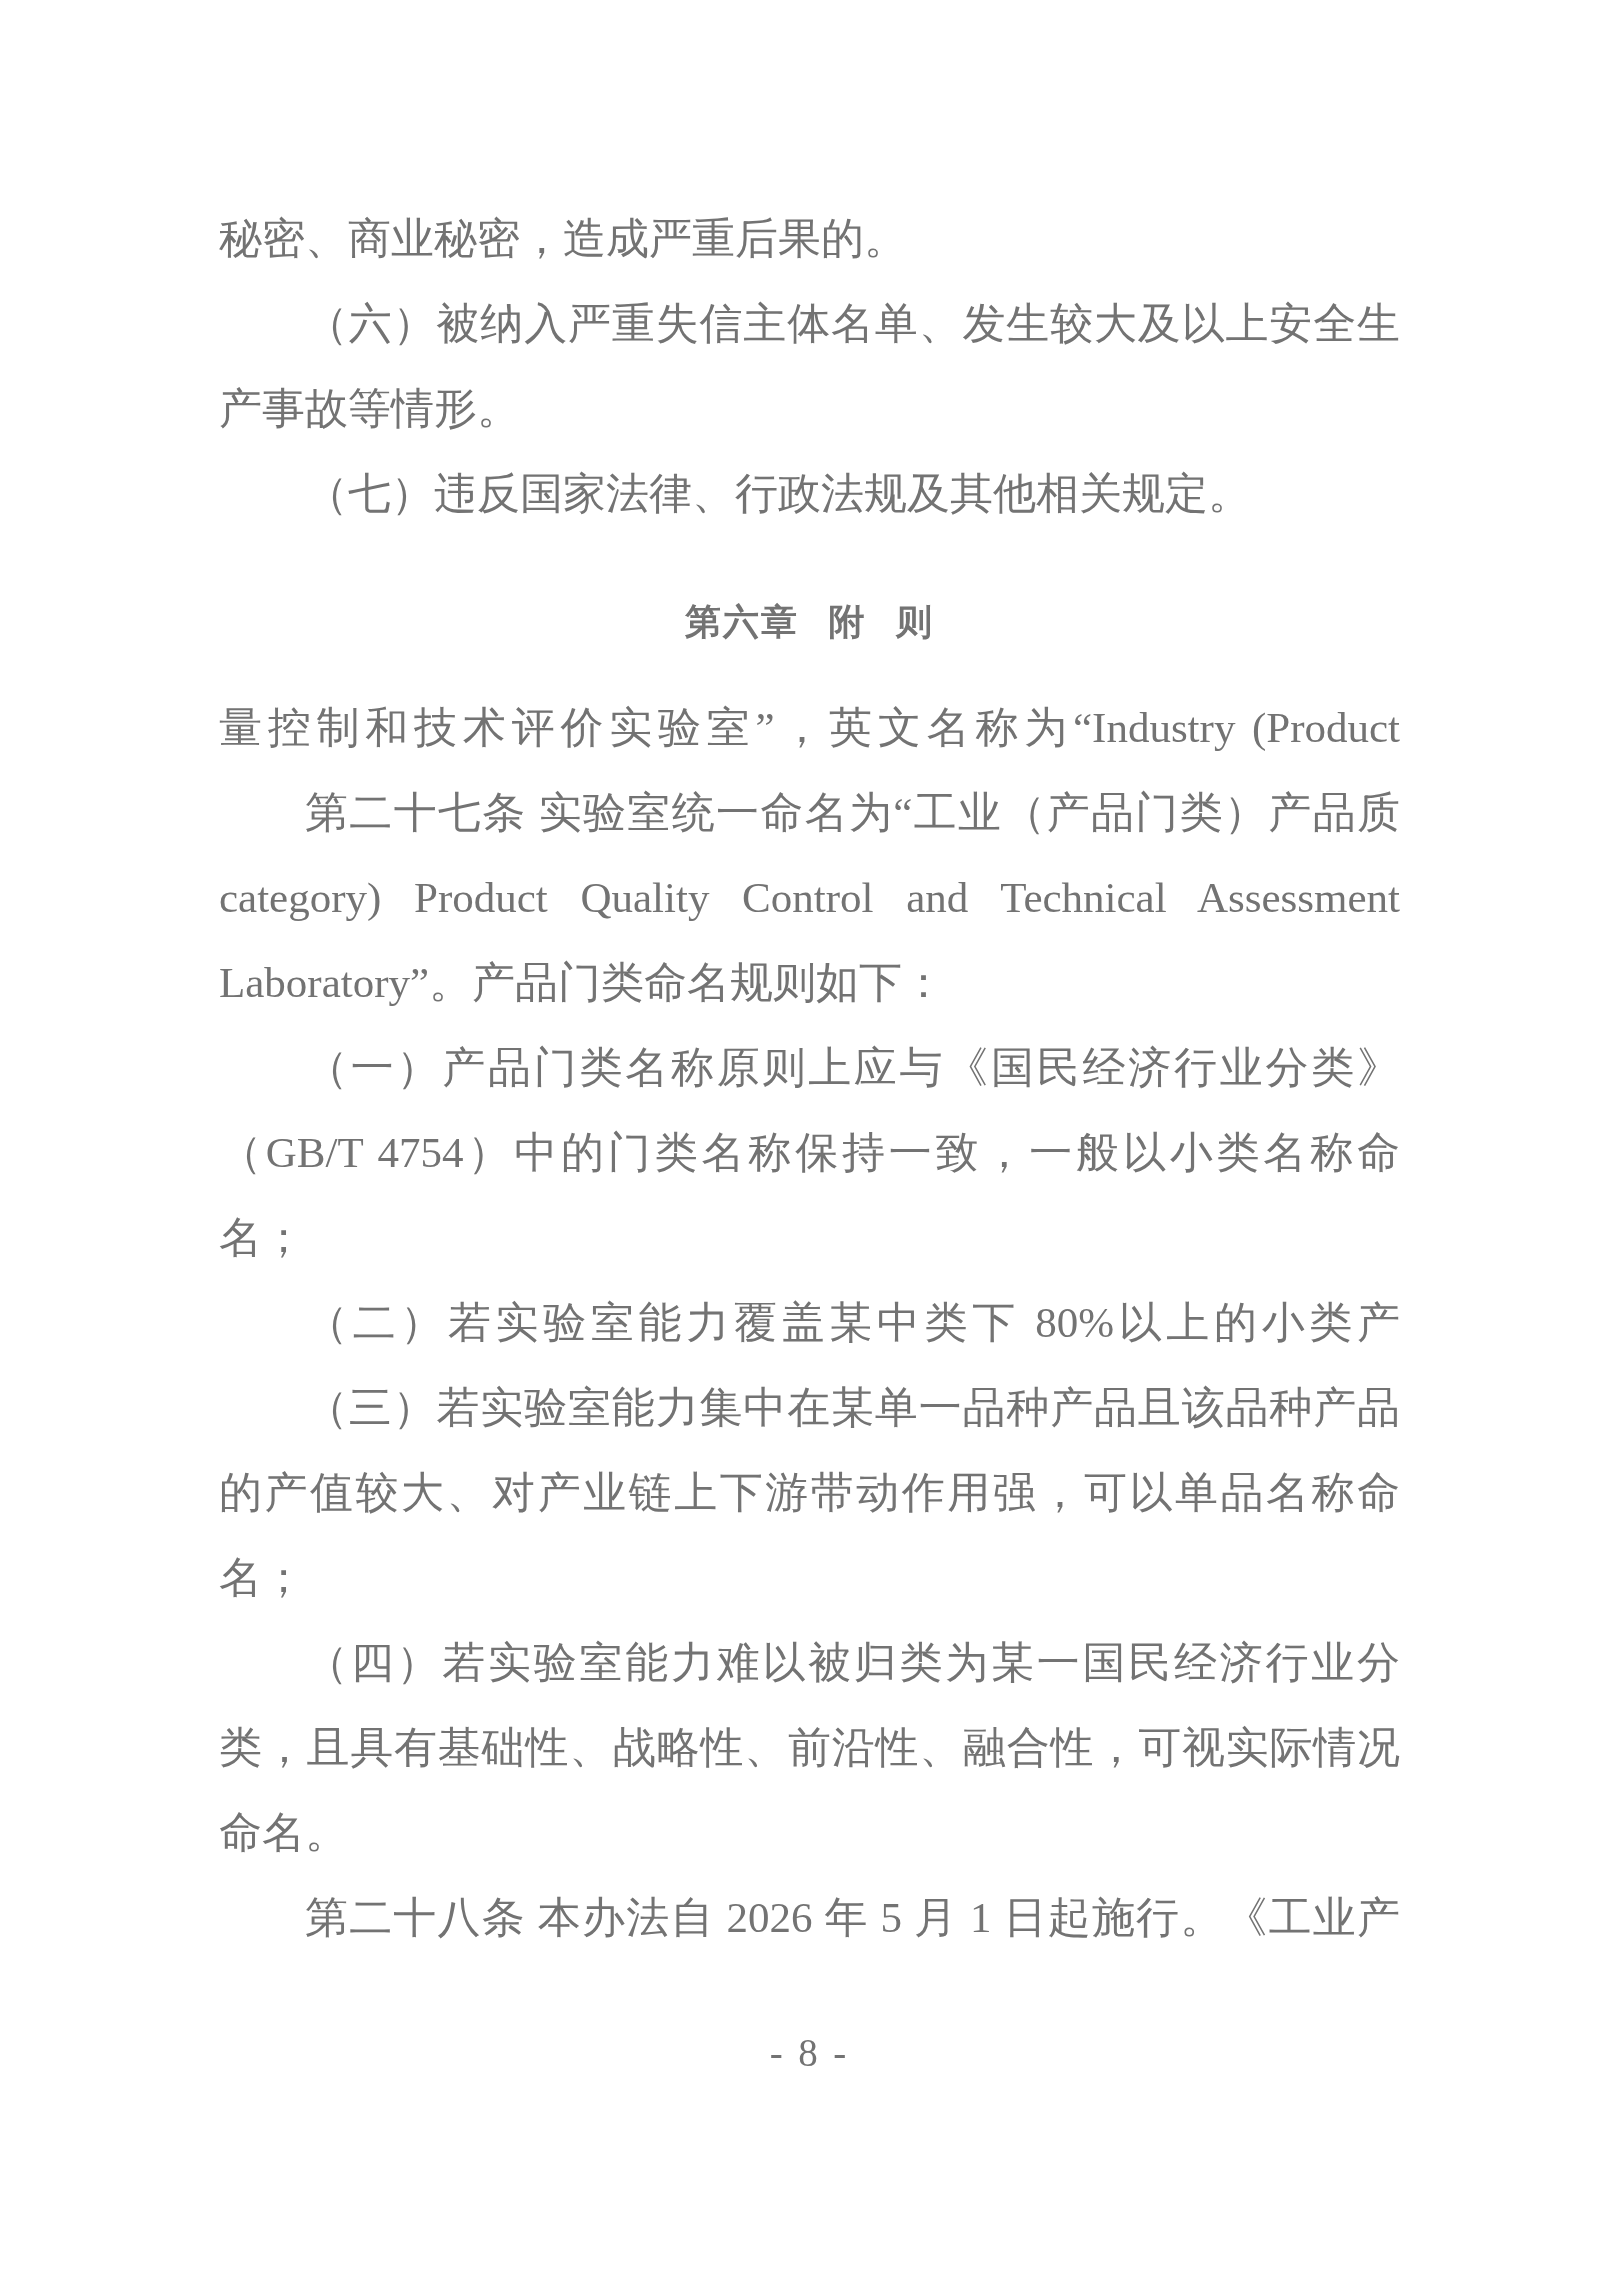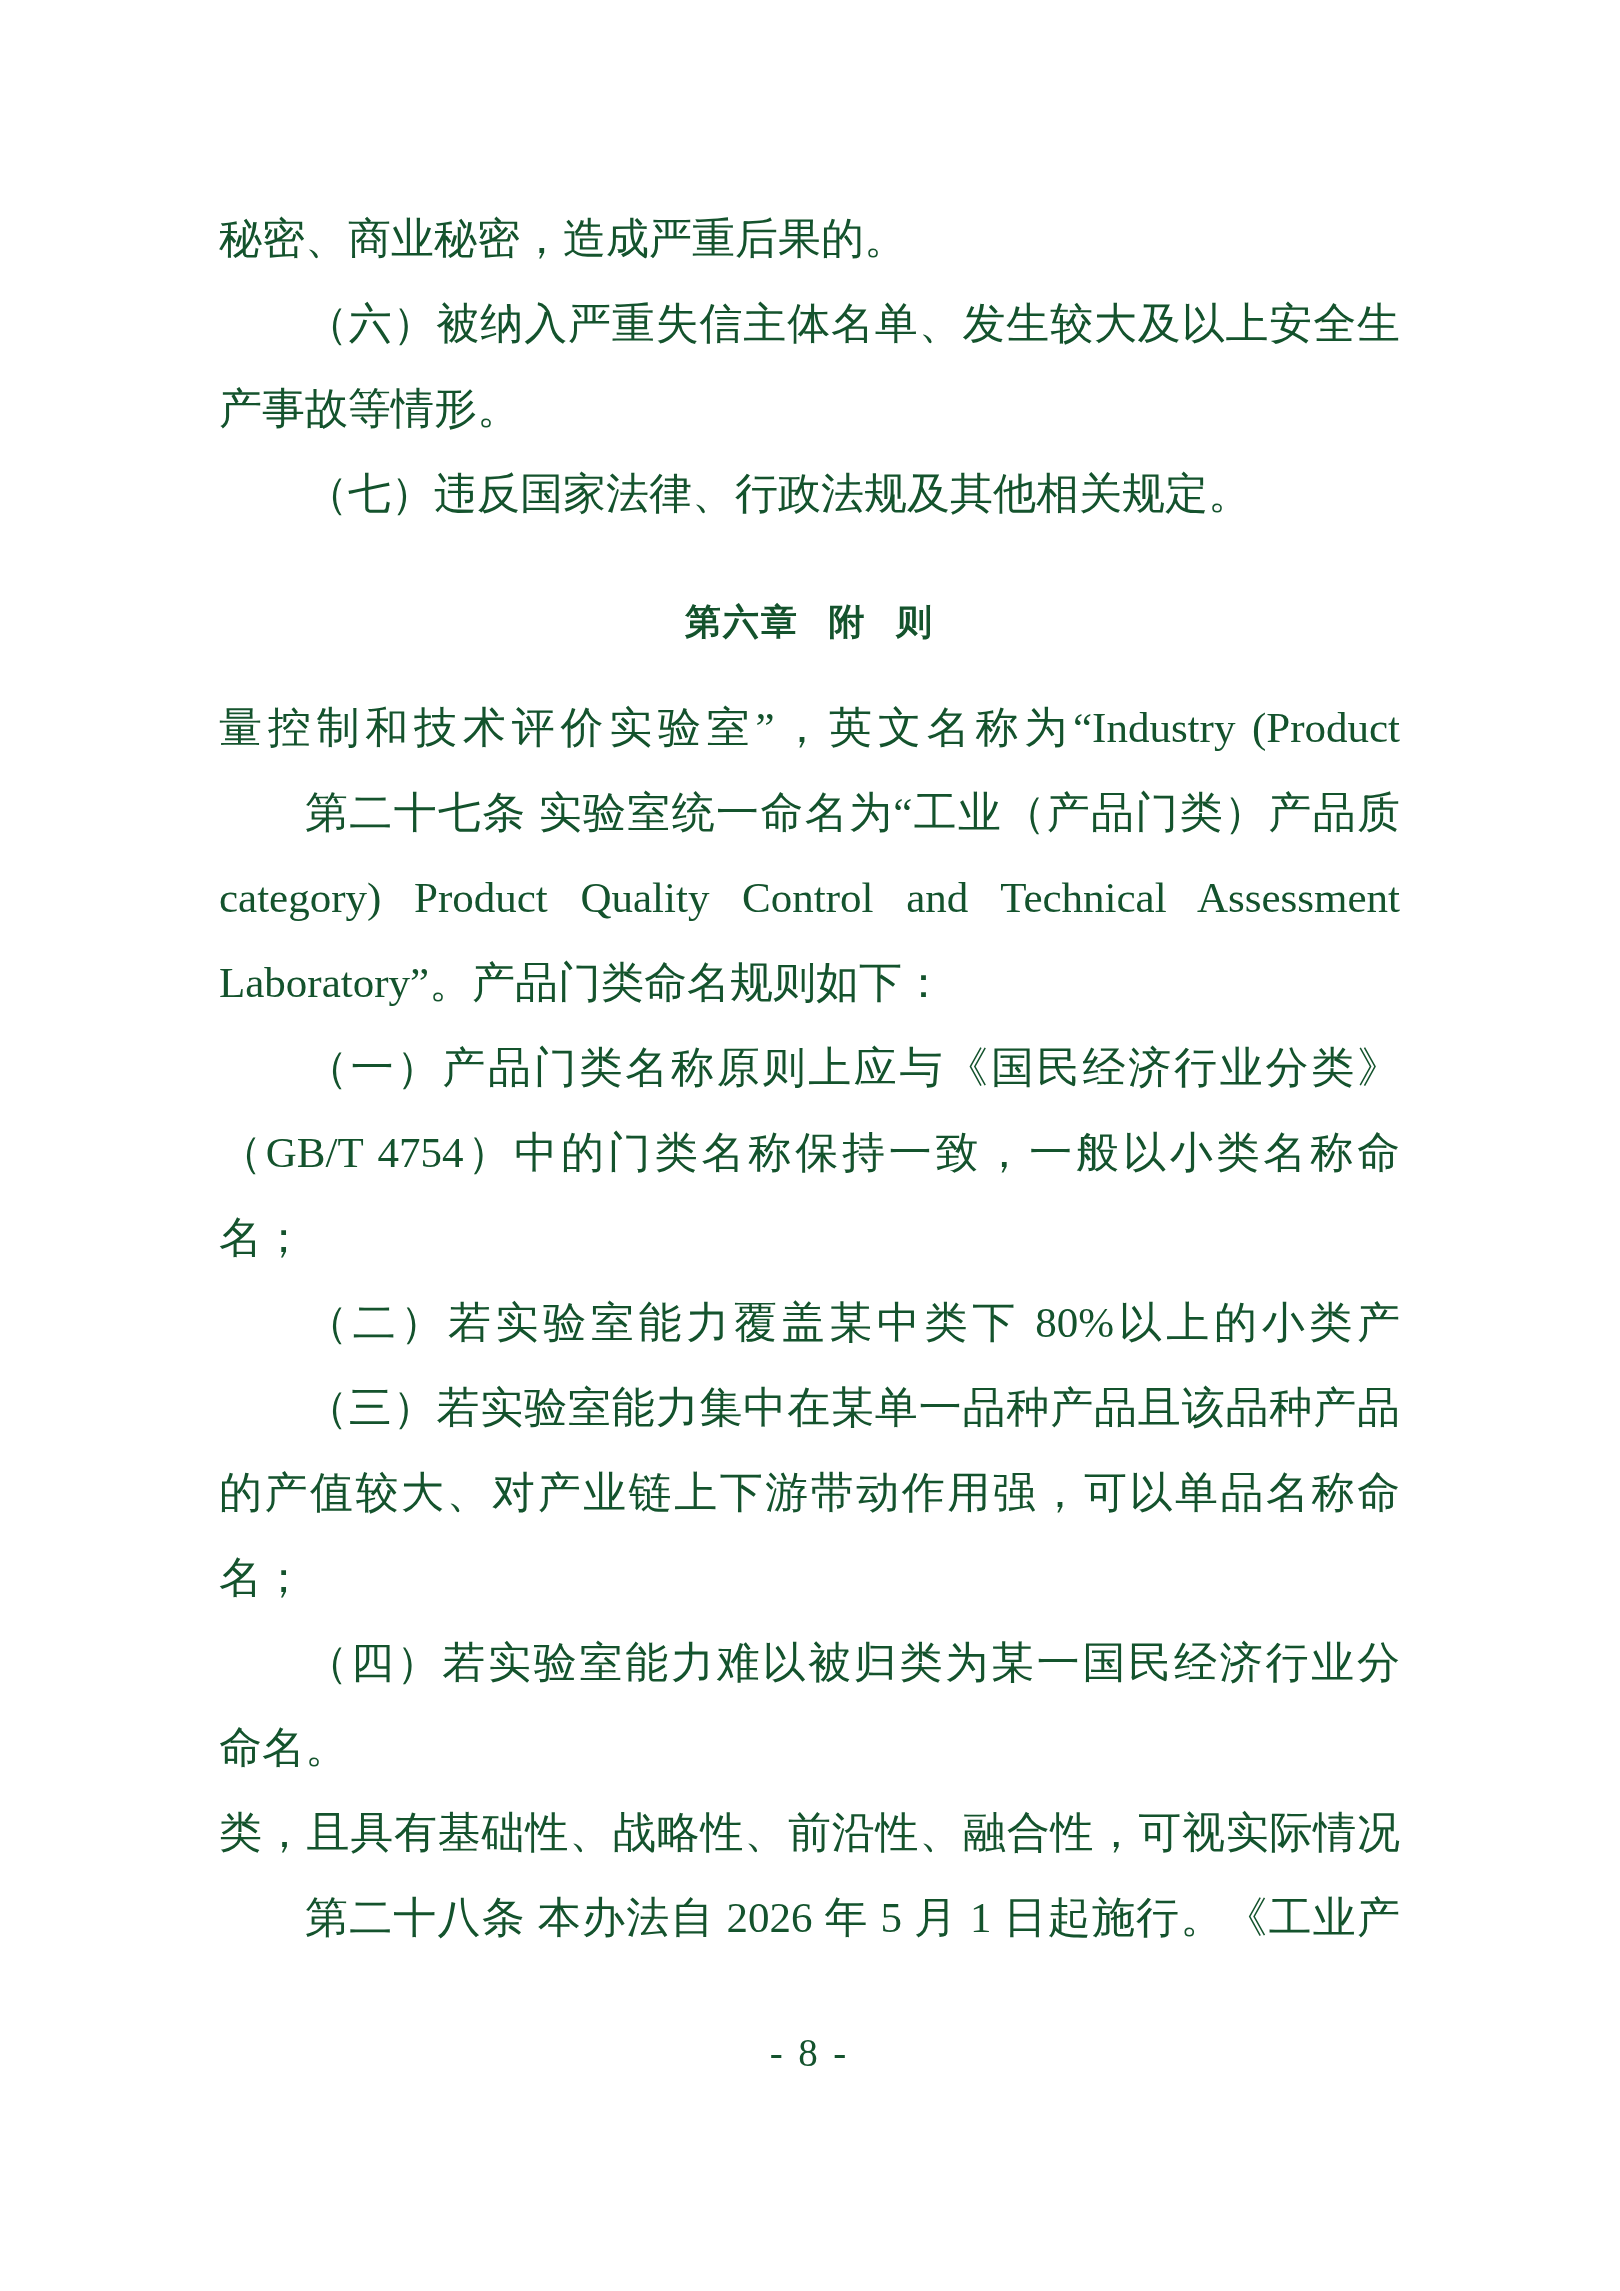--- a/index.html
+++ b/index.html
@@ -7,21 +7,21 @@
     padding: 0;
     background: #ffffff;
   }
   .page {
     position: relative;
     width: 1402px;
     height: 2292px;
     background: #ffffff;
     overflow: hidden;
     font-family: "Liberation Serif", "DejaVu Serif", serif;
-    color: #14532d;
+    color: #737373;
   }
   .content {
     position: absolute;
     top: 196px;
     left: 219px;
     width: 1181px;
   }
   .line {
     height: 85px;
     line-height: 85px;
@@ -78,21 +78,21 @@
     <div class="line j">category) Product Quality Control and Technical Assessment</div>
     <div class="line">Laboratory”。产品门类命名规则如下：</div>
     <div class="line j ind">（一）产品门类名称原则上应与《国民经济行业分类》</div>
     <div class="line j">（GB/T 4754）中的门类名称保持一致，一般以小类名称命</div>
     <div class="line">名；</div>
     <div class="line j ind">（二）若实验室能力覆盖某中类下 80%以上的小类产</div>
     <div class="line j ind">（三）若实验室能力集中在某单一品种产品且该品种产品</div>
     <div class="line j">的产值较大、对产业链上下游带动作用强，可以单品名称命</div>
     <div class="line">名；</div>
     <div class="line j ind">（四）若实验室能力难以被归类为某一国民经济行业分</div>
+    <div class="line j">类，且具有基础性、战略性、前沿性、融合性，可视实际情况</div>
     <div class="line">命名。</div>
-    <div class="line j">类，且具有基础性、战略性、前沿性、融合性，可视实际情况</div>
     <div class="line j ind">第二十八条 本办法自 2026 年 5 月 1 日起施行。《工业产</div>
 
     <div class="pagenum">- 8 -</div>
 
   </div>
 </div>
 
 
 </body></html>

